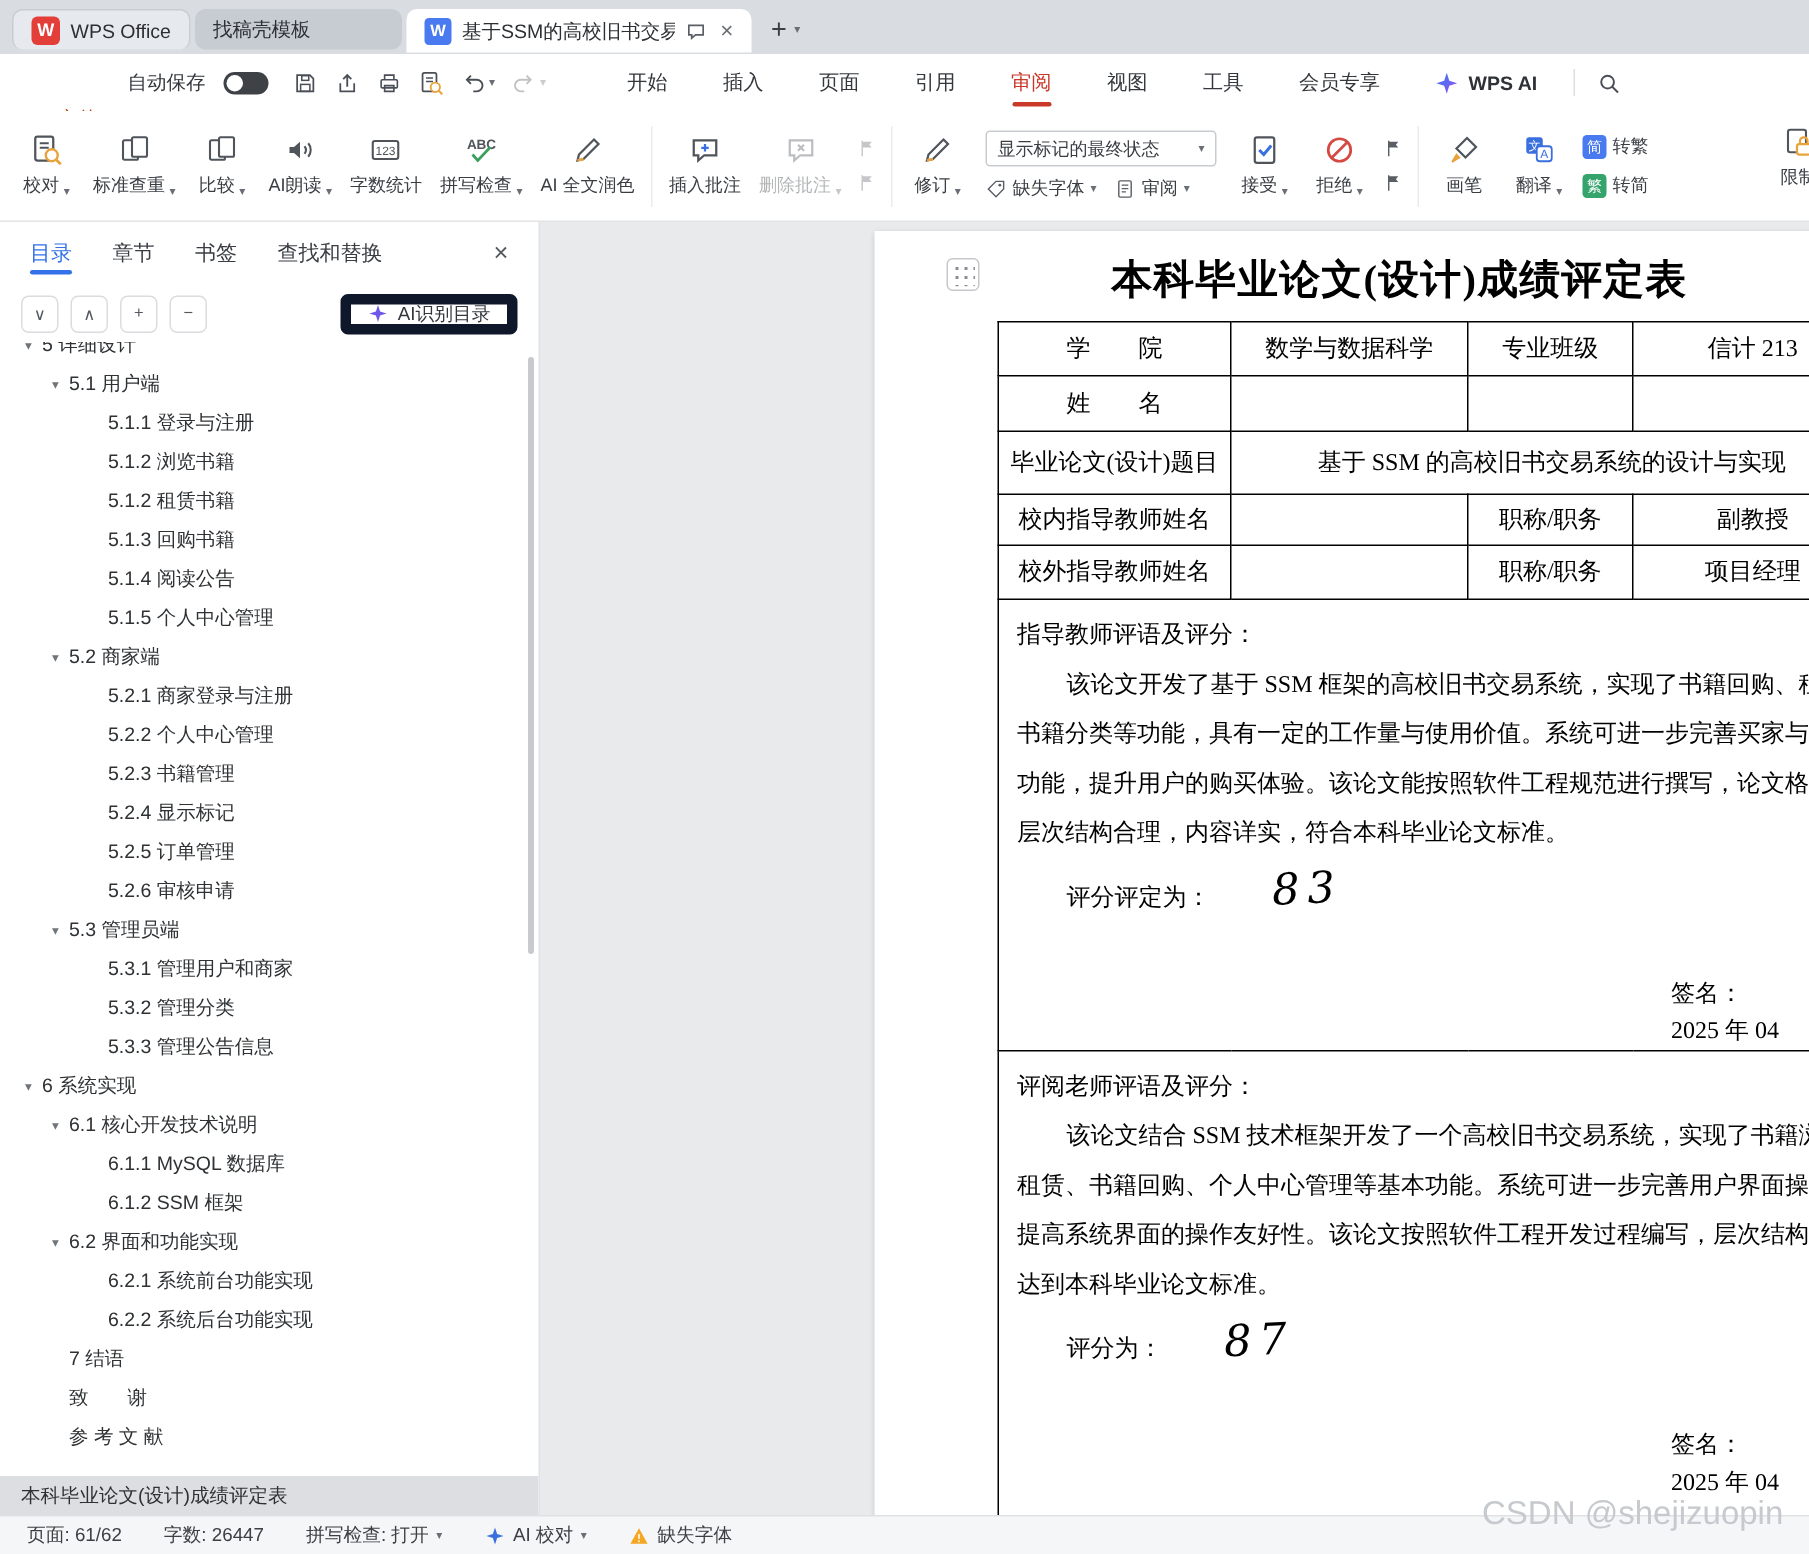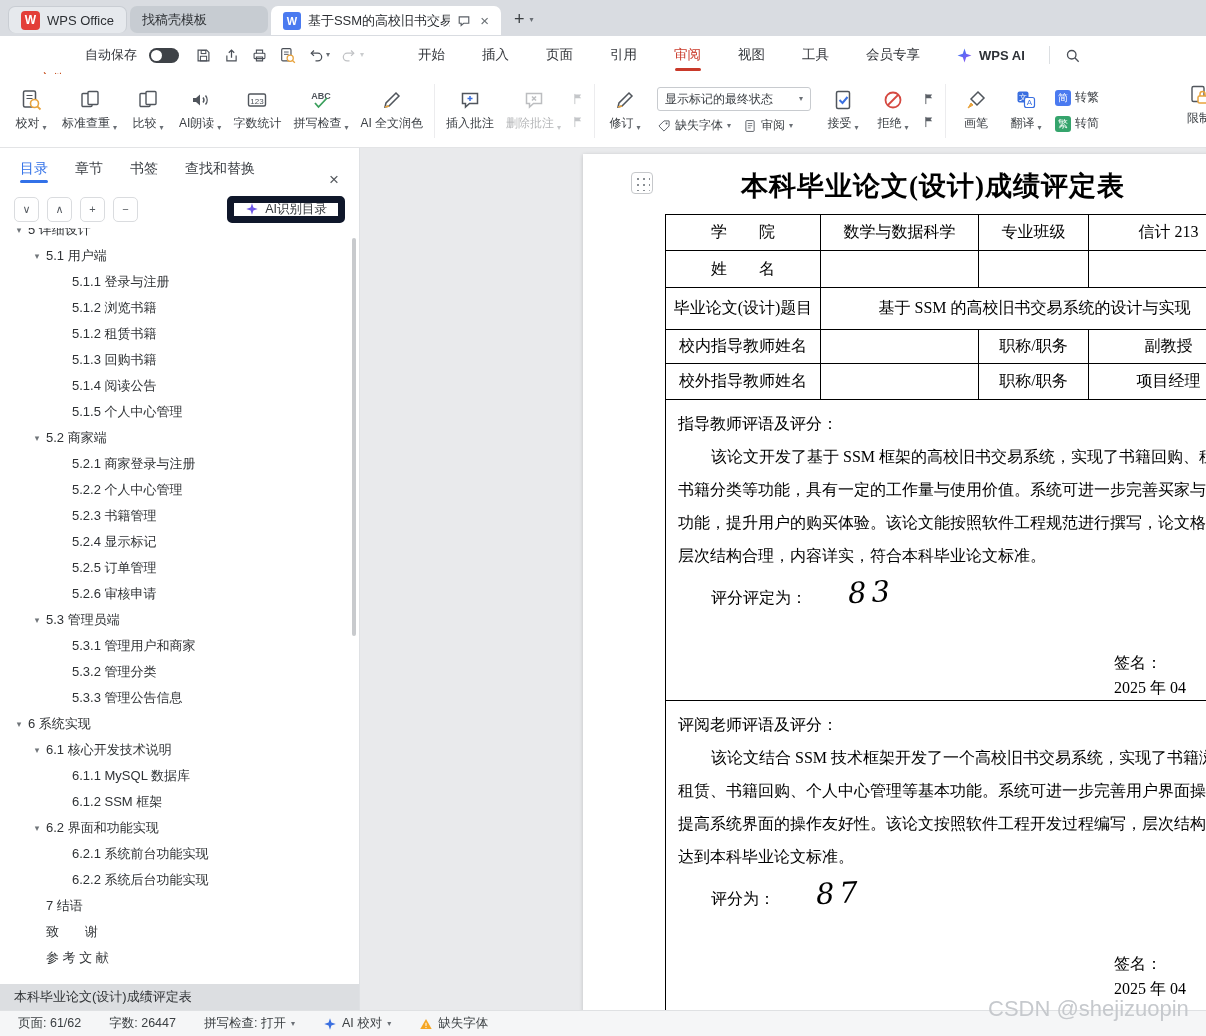--- a/index.html
+++ b/index.html
@@ -57,21 +57,21 @@
 .srow{display:flex;align-items:center;gap:12px;}
 .sbtn{display:flex;align-items:center;gap:4px;font-size:12px;color:#3a3e43;background:none;border:none;white-space:nowrap;}
 .cicon{width:16px;height:16px;border-radius:3px;color:#fff;font-size:10px;display:flex;align-items:center;justify-content:center;flex:0 0 16px;}
 .cicon.blue{background:#4a7af0;}
 .cicon.green{background:#35a46c;}
 .restrict{position:absolute;left:1174px;top:5px;}
 
 
 .main{flex:1;display:flex;min-height:0;}
 .panel{width:360px;flex:0 0 360px;background:#fff;display:flex;flex-direction:column;position:relative;border-right:1px solid #dfe1e4;}
-.ptabs{display:flex;align-items:flex-end;gap:27px;height:42px;padding:0 20px;font-size:14px;color:#3a3e43;flex:0 0 42px;}
+.ptabs{display:flex;align-items:center;gap:27px;height:42px;padding:0 20px;font-size:14px;color:#3a3e43;flex:0 0 42px;}
 .ptab{position:relative;height:100%;display:flex;align-items:center;white-space:nowrap;}
 .ptab.active{color:#3271e8;}
 .ptab.active::after{content:"";position:absolute;bottom:7px;left:50%;transform:translateX(-50%);width:28px;height:3px;border-radius:2px;background:#3271e8;}
 .pclose{margin-left:auto;font-size:17px;color:#55595e;background:none;border:none;}
 .pctrl{display:flex;align-items:center;gap:8px;height:38px;padding:0 14px;flex:0 0 38px;}
 .cbtn{width:25px;height:25px;border:1px solid #dadcdf;border-radius:5px;background:#fff;color:#555a60;font-size:11px;display:flex;align-items:center;justify-content:center;}
 .aibtn{margin-left:auto;height:27px;border:7px solid #0f172a;border-radius:5px;background:#fff;display:flex;align-items:center;gap:6px;padding:0 11px;font-size:12.5px;color:#33373c;}
 .tree{flex:1;overflow:hidden;position:relative;padding-top:2px;display:flex;flex-direction:column;}
 .trow{height:26px;flex:0 0 26px;display:flex;align-items:center;font-size:13px;color:#2f3235;}
 .trow .tri{visibility:hidden;width:18px;flex:0 0 18px;text-align:center;font-size:9px;color:#70757a;}

